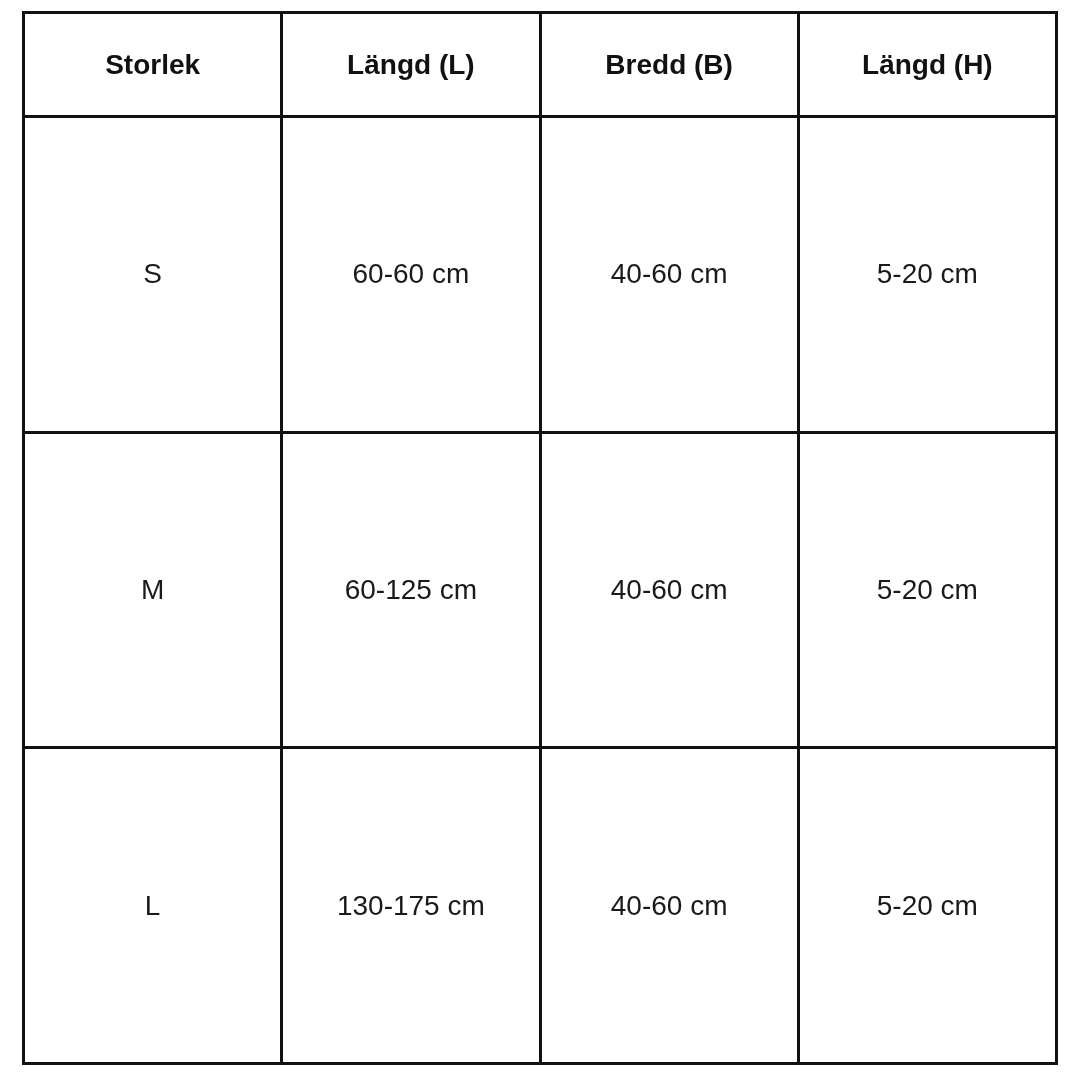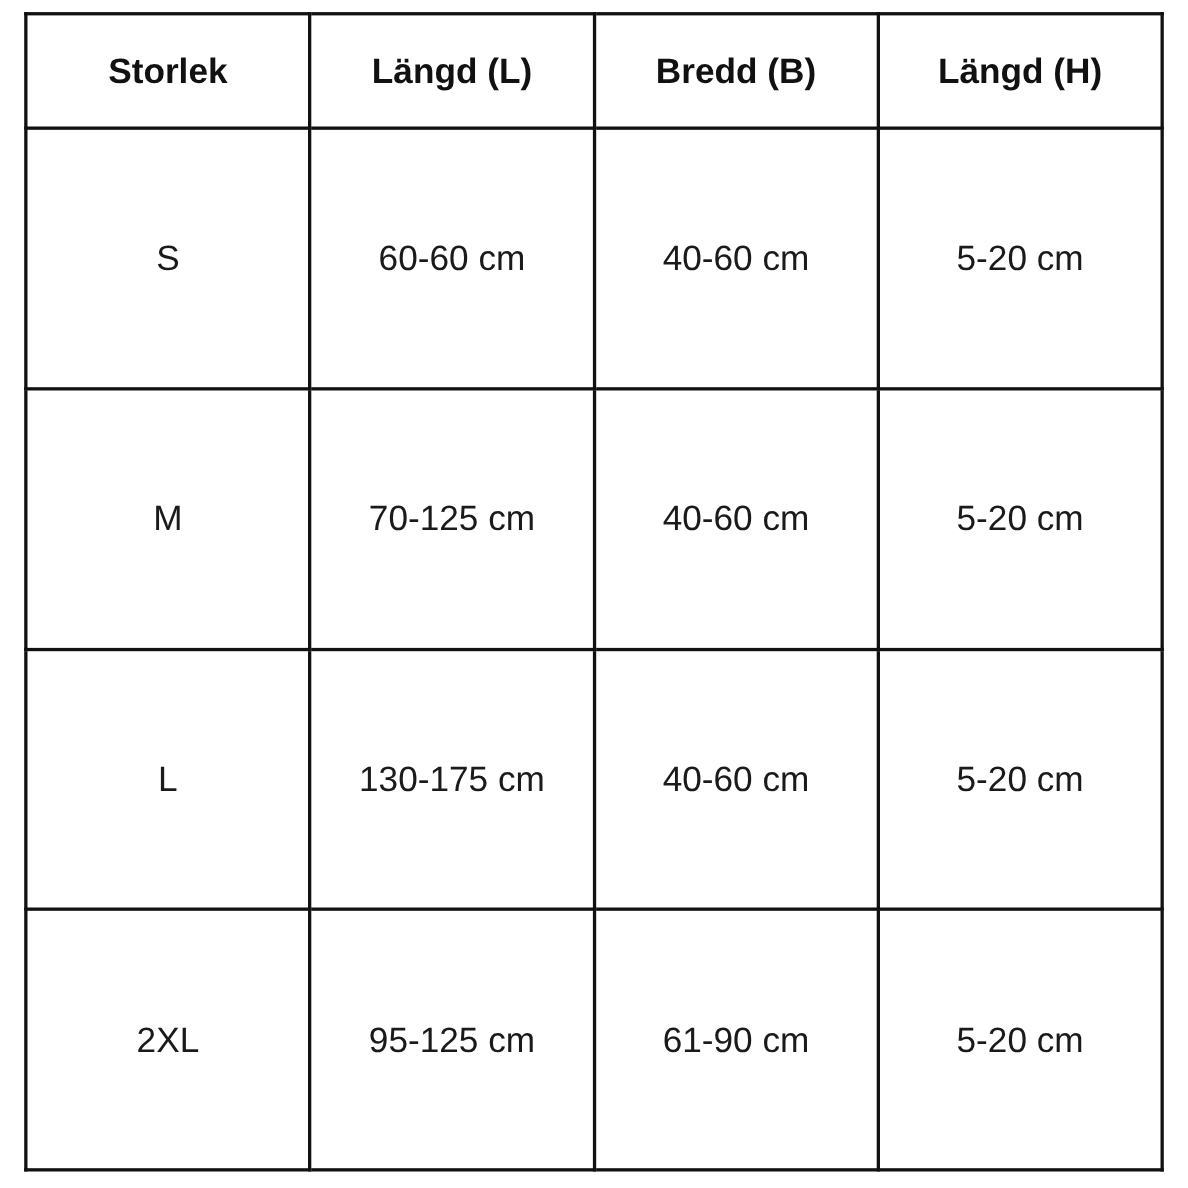--- a/index.html
+++ b/index.html
@@ -23,21 +23,21 @@
     border-collapse: collapse;
     table-layout: fixed;
     background: #ffffff;
   }
   table.size-table th,
   table.size-table td {
     border: 3px solid #111111;
     text-align: center;
     vertical-align: middle;
     color: #1a1a1a;
-    font-size: 32px;
+    font-size: 28px;
     font-weight: 400;
     padding: 0;
   }
   table.size-table thead tr {
     height: 104px;
   }
   table.size-table tbody tr {
     height: 105px;
   }
   table.size-table th {
@@ -59,30 +59,24 @@
   </thead>
   <tbody>
     <tr>
       <td>S</td>
       <td>60-60 cm</td>
       <td>40-60 cm</td>
       <td>5-20 cm</td>
     </tr>
     <tr>
       <td>M</td>
-      <td>70-125 cm</td>
+      <td>60-125 cm</td>
       <td>40-60 cm</td>
       <td>5-20 cm</td>
     </tr>
     <tr>
       <td>L</td>
       <td>130-175 cm</td>
       <td>40-60 cm</td>
       <td>5-20 cm</td>
     </tr>
-    <tr>
-      <td>2XL</td>
-      <td>95-125 cm</td>
-      <td>61-90 cm</td>
-      <td>5-20 cm</td>
-    </tr>
   </tbody>
 </table>
 
 </body></html>

